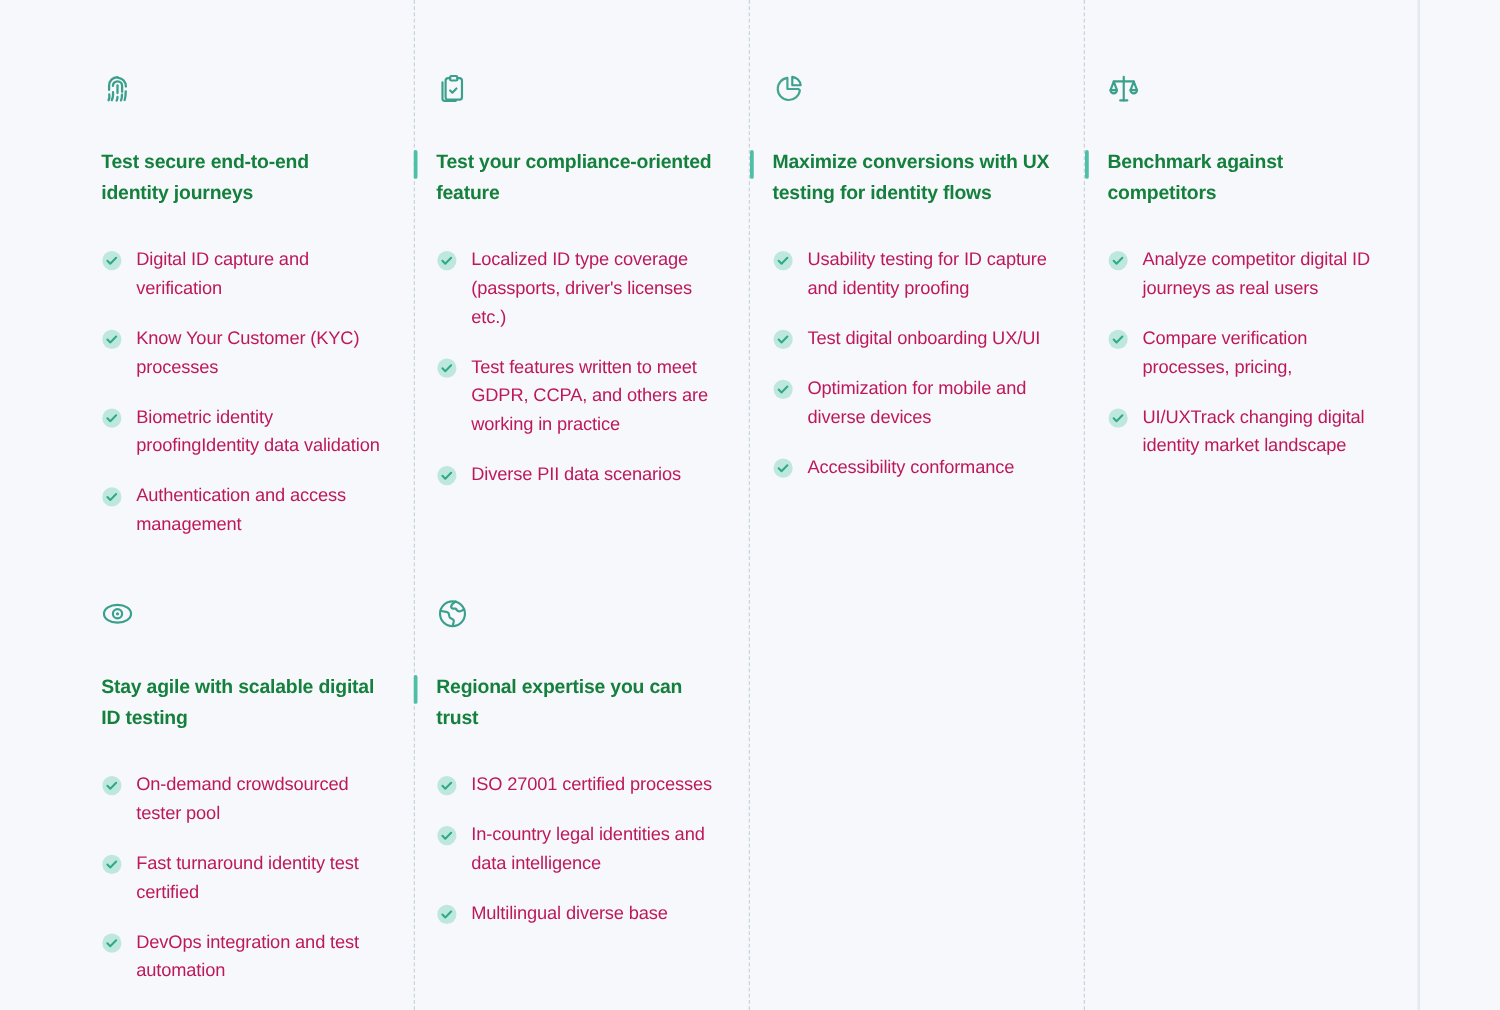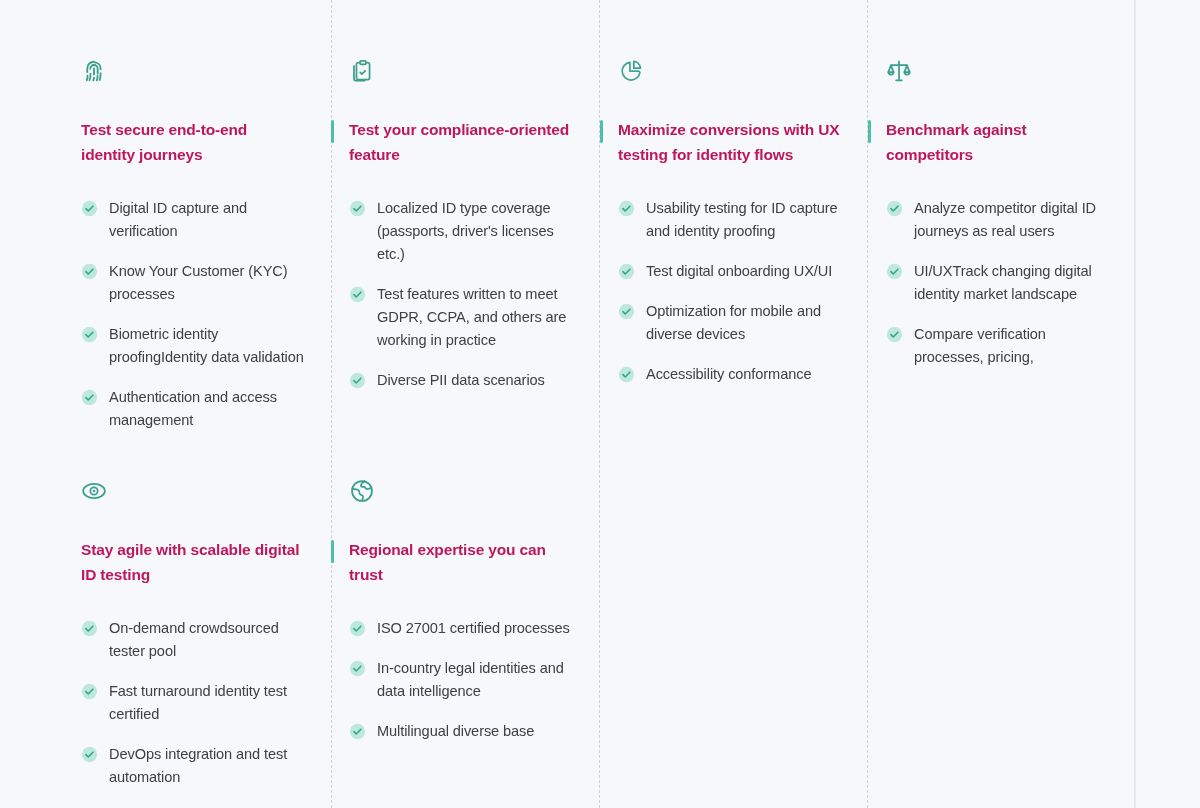--- a/index.html
+++ b/index.html
@@ -71,21 +71,21 @@
     display: block;
     margin-bottom: 33px;
   }
   .card-icon svg { display: block; width: 26px; height: 26px; }
 
   .card-title {
     position: relative;
     font-size: 15.5px;
     font-weight: bold;
     line-height: 25px;
-    color: #be185d;
+    color: #15803d;
     letter-spacing: -0.15px;
     margin-bottom: 30px;
     max-width: 240px;
   }
   .card.has-accent .card-title::before {
     content: "";
     position: absolute;
     left: -18px;
     top: 3px;
     width: 3px;
@@ -109,21 +109,21 @@
     flex: 0 0 auto;
     width: 17px;
     height: 17px;
     margin-top: 3px;
   }
   .check svg { display: block; width: 17px; height: 17px; }
 
   .bullet-text {
     font-size: 14.6px;
     line-height: 23px;
-    color: #404040;
+    color: #be185d;
     letter-spacing: -0.1px;
   }
 </style>
 </head>
 <body>
 
 <div class="board">
 
   <div class="divider d1"></div>
   <div class="divider d2"></div>
@@ -299,30 +299,30 @@
           </span>
           <span class="bullet-text">Analyze competitor digital ID journeys as real users</span>
         </li>
         <li class="bullet">
           <span class="check">
             <svg viewBox="0 0 20 20">
                 <circle cx="10" cy="10" r="9" fill="#bfe8dc"></circle>
                 <path d="M5.8 10.2l2.7 2.7 5.5-5.6" fill="none" stroke="#2fa98a" stroke-width="1.9" stroke-linecap="round" stroke-linejoin="round"></path>
               </svg>
           </span>
+          <span class="bullet-text">Compare verification processes, pricing,</span>
+        </li>
+        <li class="bullet">
+          <span class="check">
+            <svg viewBox="0 0 20 20">
+                <circle cx="10" cy="10" r="9" fill="#bfe8dc"></circle>
+                <path d="M5.8 10.2l2.7 2.7 5.5-5.6" fill="none" stroke="#2fa98a" stroke-width="1.9" stroke-linecap="round" stroke-linejoin="round"></path>
+              </svg>
+          </span>
           <span class="bullet-text">UI/UXTrack changing digital identity market landscape</span>
-        </li>
-        <li class="bullet">
-          <span class="check">
-            <svg viewBox="0 0 20 20">
-                <circle cx="10" cy="10" r="9" fill="#bfe8dc"></circle>
-                <path d="M5.8 10.2l2.7 2.7 5.5-5.6" fill="none" stroke="#2fa98a" stroke-width="1.9" stroke-linecap="round" stroke-linejoin="round"></path>
-              </svg>
-          </span>
-          <span class="bullet-text">Compare verification processes, pricing,</span>
         </li>
       </ul>
     </div>
 
     <div class="card">
       <span class="card-icon">
         <svg viewBox="0 0 24 24" fill="none" stroke="currentColor" stroke-width="1.6" stroke-linecap="round" stroke-linejoin="round">
           <ellipse cx="12" cy="12" rx="10" ry="6.6"></ellipse>
           <circle cx="12" cy="12" r="3.4"></circle>
           <circle cx="12" cy="12" r="1.2" fill="currentColor" stroke="none"></circle>

